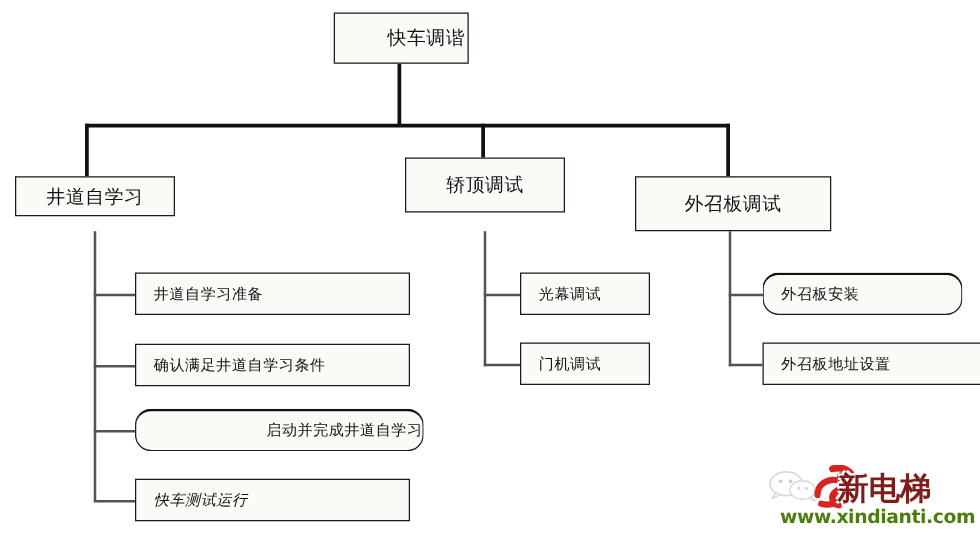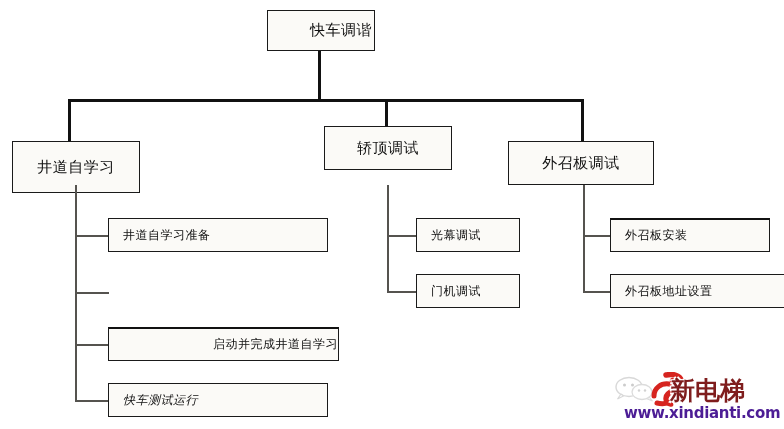--- a/index.html
+++ b/index.html
@@ -27,21 +27,21 @@
     justify-content: center;
     color: #111111;
     letter-spacing: 0.5px;
     white-space: nowrap;
   }
   .node.root      { font-size: 15px; padding-left: 40px; }
   .node.level2    { font-size: 15px; }
   .node.leaf      { font-size: 12px; justify-content: flex-start; padding-left: 14px; }
 
   
-  .node.heavy-top { border-top: 2px solid #111111; }
+  .node.heavy-top { border-top: 2px solid #111111; border-radius: 13px; }
 
   
   .conn {
     position: absolute;
     background: #1a1a1a;
   }
   .conn.thick { background: #111111; }
   .conn.thin  { background: #55534f; }
 
   
@@ -79,21 +79,21 @@
       -1.5px -1.5px 0 #ffffff,  1.5px -1.5px 0 #ffffff,
       -1.5px  1.5px 0 #ffffff,  1.5px  1.5px 0 #ffffff;
     font-family: "DejaVu Sans", sans-serif;
   }
   .wm-url {
     position: absolute;
     left: 12px;
     top: 32px;
     font-size: 15px;
     font-weight: bold;
-    color: #4c1d95;
+    color: #4d7c0f;
     letter-spacing: -0.3px;
     font-family: "DejaVu Sans", sans-serif;
     text-shadow:
       -1.4px -1.4px 0 #ffffff,  1.4px -1.4px 0 #ffffff,
       -1.4px  1.4px 0 #ffffff,  1.4px  1.4px 0 #ffffff,
        0px  -1.6px 0 #ffffff,   0px   1.6px 0 #ffffff,
       -1.6px  0px  0 #ffffff,   1.6px  0px  0 #ffffff;
   }
 </style>
 </head>
@@ -106,43 +106,46 @@
   </div>
 
   <div class="conn thick" style="left:318px; top:51px; width:3px; height:49px;"></div>
 
   <div class="conn thick" style="left:68px; top:99px; width:516px; height:3px;"></div>
 
   <div class="conn thick" style="left:68px; top:99px; width:3px; height:43px;"></div>
   <div class="conn thick" style="left:385px; top:99px; width:3px; height:43px;"></div>
   <div class="conn thick" style="left:581px; top:99px; width:3px; height:43px;"></div>
 
-  <div class="node level2" style="left:12px; top:141px; width:128px; height:52px;">
+  <div class="node level2" style="left:12px; top:141px; width:128px; height:32px;">
     <span>井道自学习</span>
   </div>
 
   <div class="node level2" style="left:324px; top:126px; width:128px; height:44px;">
     <span>轿顶调试</span>
   </div>
 
-  <div class="node level2" style="left:508px; top:141px; width:146px; height:44px;">
+  <div class="node level2" style="left:508px; top:141px; width:157px; height:44px;">
     <span>外召板调试</span>
   </div>
 
   <div class="conn thin" style="left:75px; top:185px; width:2px; height:216px;"></div>
 
   <div class="conn thin" style="left:75px; top:235px; width:34px; height:2px;"></div>
   <div class="conn thin" style="left:75px; top:292px; width:34px; height:2px;"></div>
   <div class="conn thin" style="left:75px; top:344px; width:34px; height:2px;"></div>
   <div class="conn thin" style="left:75px; top:400px; width:34px; height:2px;"></div>
 
   <div class="node leaf" style="left:108px; top:218px; width:220px; height:34px;">
     <span>井道自学习准备</span>
   </div>
 
+  <div class="node leaf" style="left:108px; top:275px; width:220px; height:34px;">
+    <span>确认满足井道自学习条件</span>
+  </div>
 
   <div class="node leaf heavy-top" style="left:108px; top:327px; width:231px; height:34px;justify-content:flex-end;">
     <span>启动并完成井道自学习</span>
   </div>
 
   <div class="node leaf" style="left:108px; top:383px; width:220px; height:34px;font-style:italic;">
     <span>快车测试运行</span>
   </div>
 
   <div class="conn thin" style="left:387px; top:185px; width:2px; height:108px;"></div>

